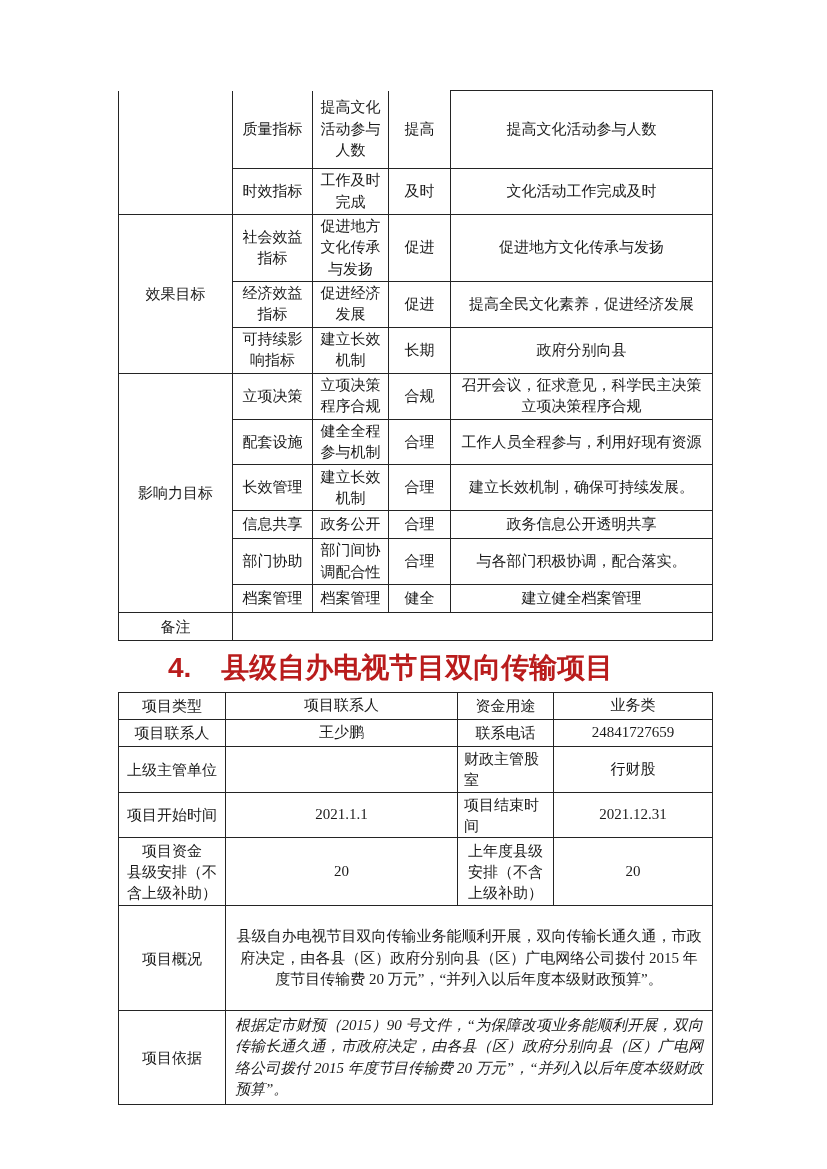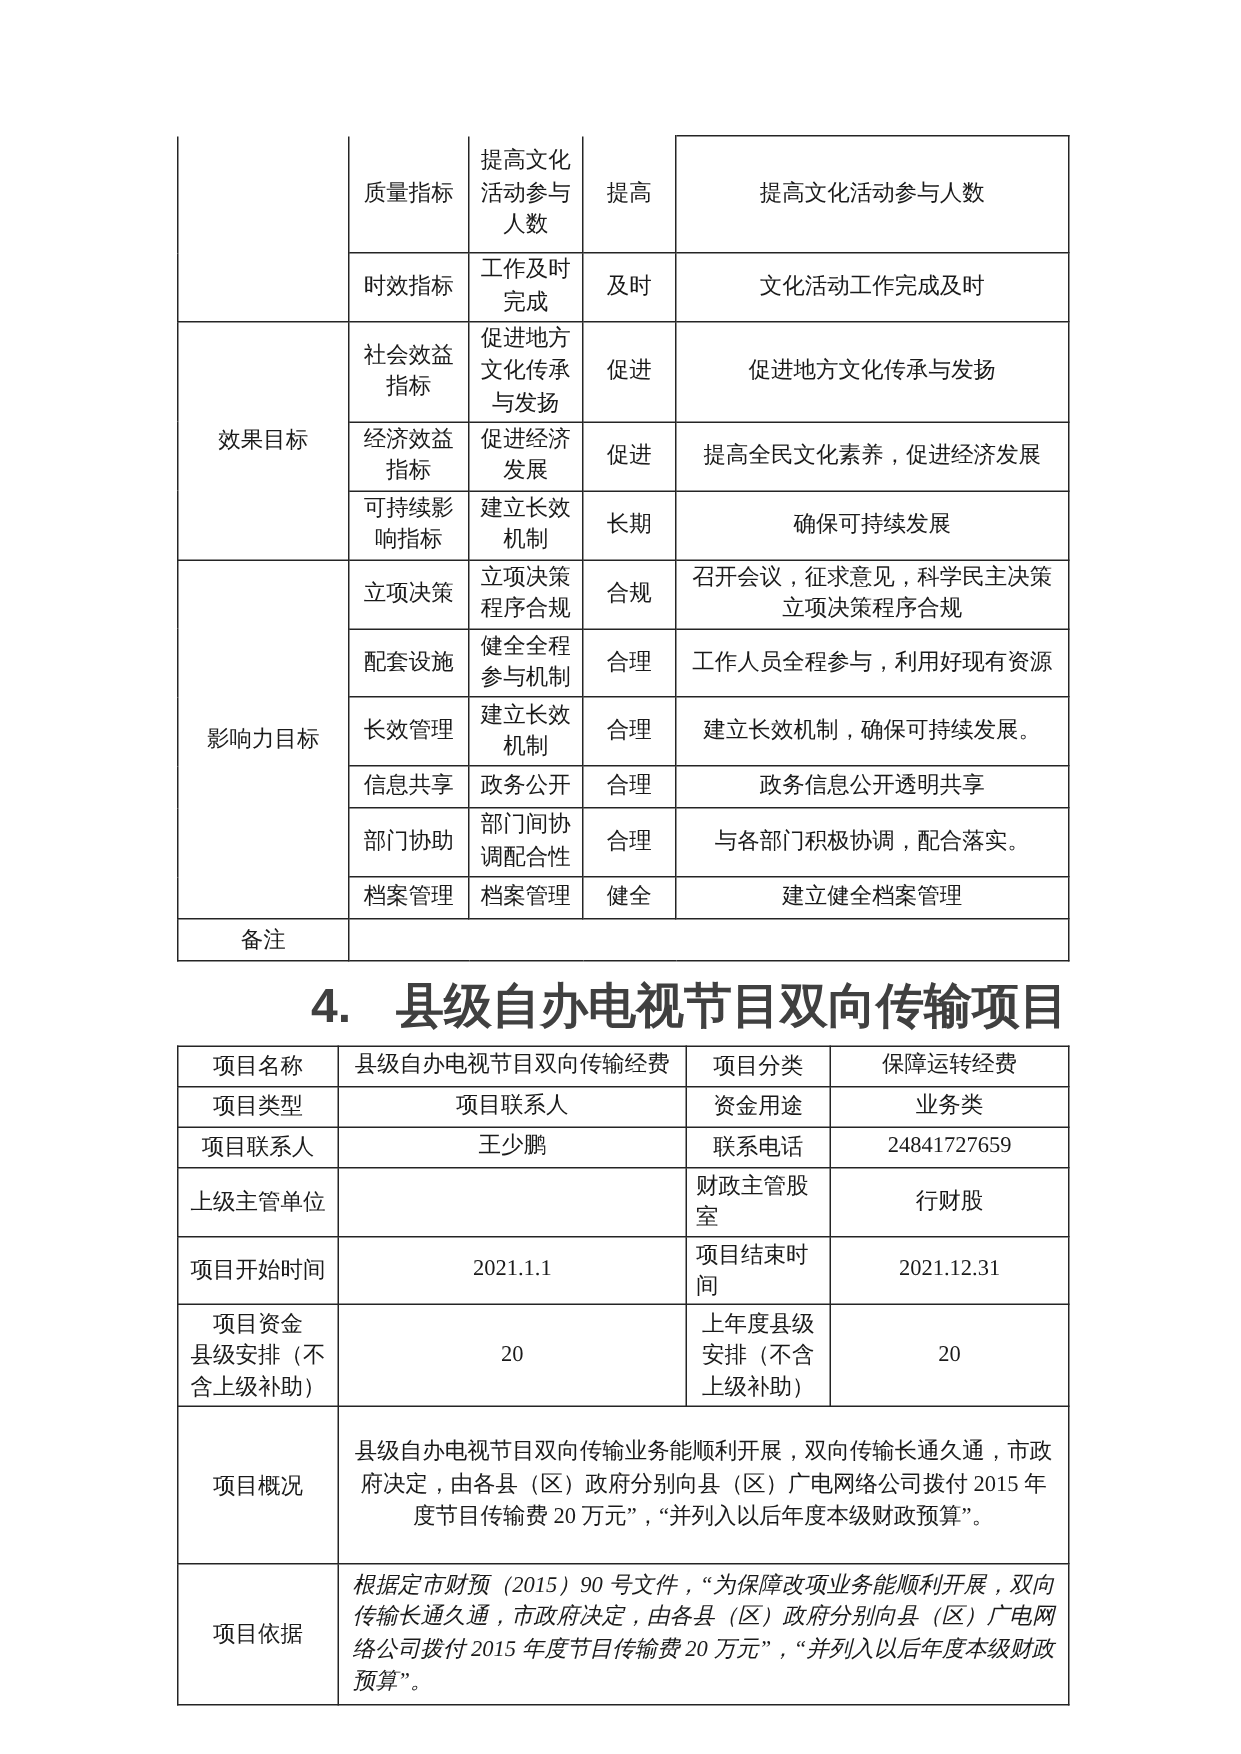--- a/index.html
+++ b/index.html
@@ -18,21 +18,21 @@
   .tt tr.first td{border-top:none;}
   .tt tr.first td.keep-top{border-top:1px solid #242424;}
   .lbl{font-weight:normal;font-family:"Liberation Sans","DejaVu Sans",sans-serif;}
   .pre{white-space:pre-line;}
   .la{text-align:left;padding-left:6px;}
   .just{text-align:justify;padding:4px 9px;font-style:italic;}
   .cen{padding:20px 9px;}
   .heading{
     margin:9px 0 7px 50px;
     font-family:"Liberation Sans","DejaVu Sans",sans-serif;
-    font-weight:bold;font-size:32px;line-height:1.25;color:#404040;text-align:right;
+    font-weight:bold;font-size:28px;line-height:1.25;color:#b91c1c;
   }
   .heading .num{margin-right:30px;}
   
   .rh78{height:78px}.rh64{height:64px}.rh46{height:46px}.rh44{height:44px}
   .rh42{height:42px}.rh38{height:38px}.rh28{height:28px}.rh27{height:27px}
   .rh68{height:68px}.rh80{height:80px}.rh76{height:76px}
 </style>
 </head>
 <body>
 
@@ -71,21 +71,21 @@
     <tr class="rh46">
       <td>经济效益指标</td>
       <td>促进经济发展</td>
       <td>促进</td>
       <td>提高全民文化素养，促进经济发展</td>
     </tr>
     <tr class="rh46">
       <td>可持续影响指标</td>
       <td>建立长效机制</td>
       <td>长期</td>
-      <td>确保可持续发展</td>
+      <td>政府分别向县</td>
     </tr>
 
     <tr class="rh46">
       <td class="lbl" rowspan="6">影响力目标</td>
       <td>立项决策</td>
       <td>立项决策程序合规</td>
       <td>合规</td>
       <td class="pre">召开会议，征求意见，科学民主决策
 立项决策程序合规</td>
     </tr>
@@ -132,26 +132,20 @@
   </div>
 
   <table>
     <colgroup>
       <col style="width:107px">
         <col style="width:232px">
         <col style="width:96px">
         <col style="width:159px">
     </colgroup>
     <tbody>
-        <tr class="rh27">
-      <td class="lbl">项目名称</td>
-      <td>县级自办电视节目双向传输经费</td>
-      <td class="lbl">项目分类</td>
-      <td>保障运转经费</td>
-    </tr>
     <tr class="rh27">
       <td class="lbl">项目类型</td>
       <td>项目联系人</td>
       <td class="lbl">资金用途</td>
       <td>业务类</td>
     </tr>
     <tr class="rh27">
       <td class="lbl">项目联系人</td>
       <td>王少鹏</td>
       <td class="lbl">联系电话</td>

